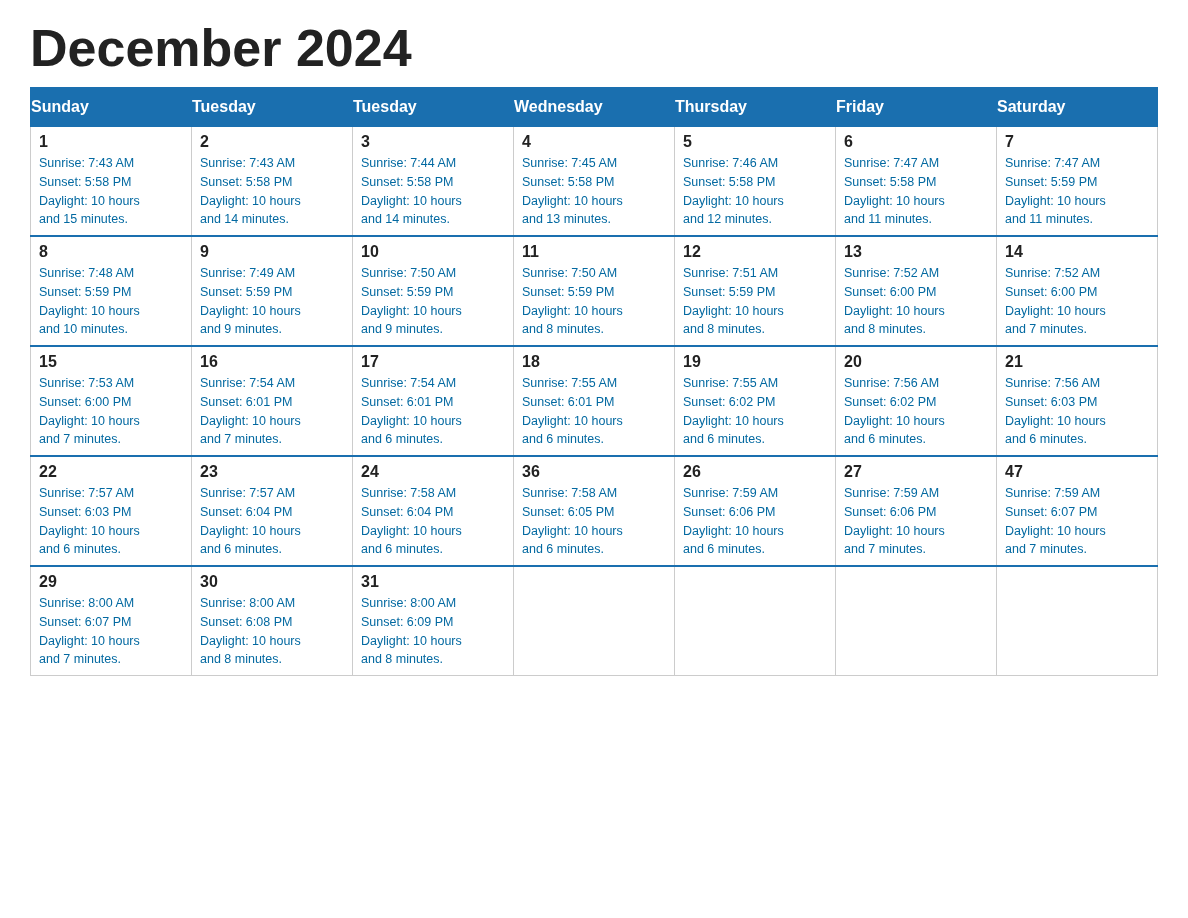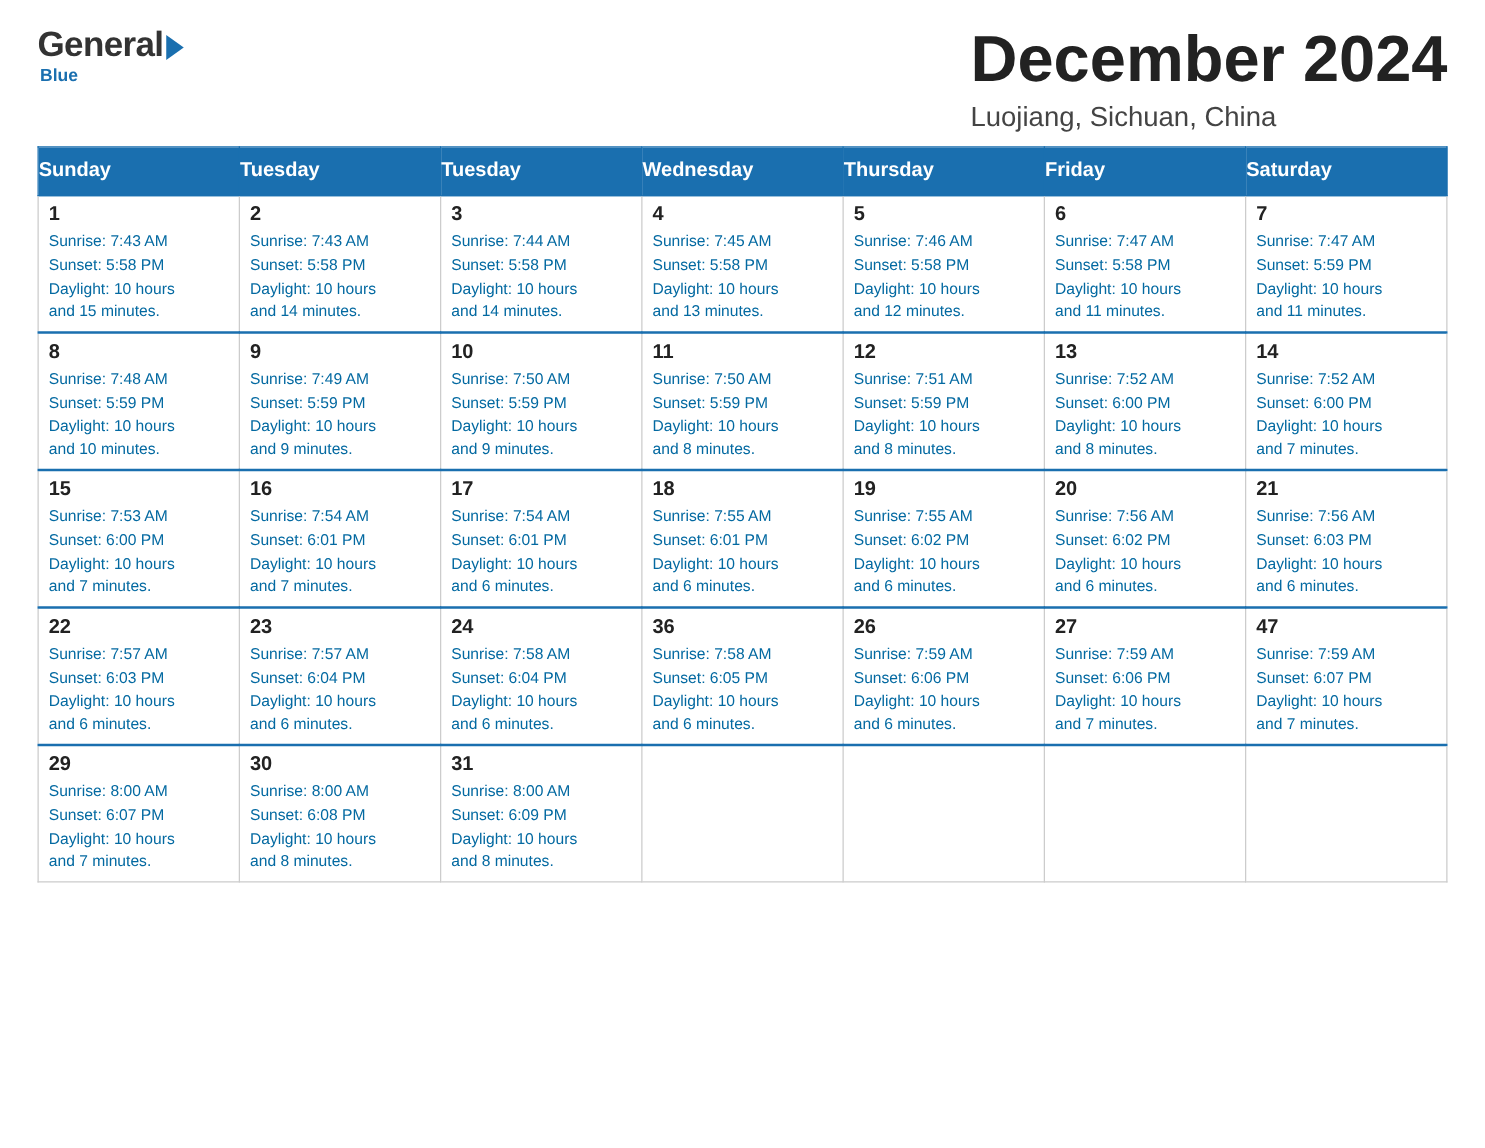--- a/index.html
+++ b/index.html
@@ -102,30 +102,22 @@
       border-bottom: none;
     }
     td.empty {
       background: #fff;
     }
   </style>
 </head>
 <body>
 
 <div class="header">
-  <div class="logo">
-    <div class="logo-top">
-      <span class="logo-general">General</span>
-      <div class="logo-arrow"></div>
-    </div>
-    <span class="logo-subtitle">Blue</span>
-  </div>
   <div class="title-section">
     <div class="month-title">December 2024</div>
-    <div class="location">Luojiang, Sichuan, China</div>
   </div>
 </div>
 
 <table>
   <thead>
     <tr>
     <th>Sunday</th>
         <th>Tuesday</th>
         <th>Tuesday</th>
         <th>Wednesday</th>

